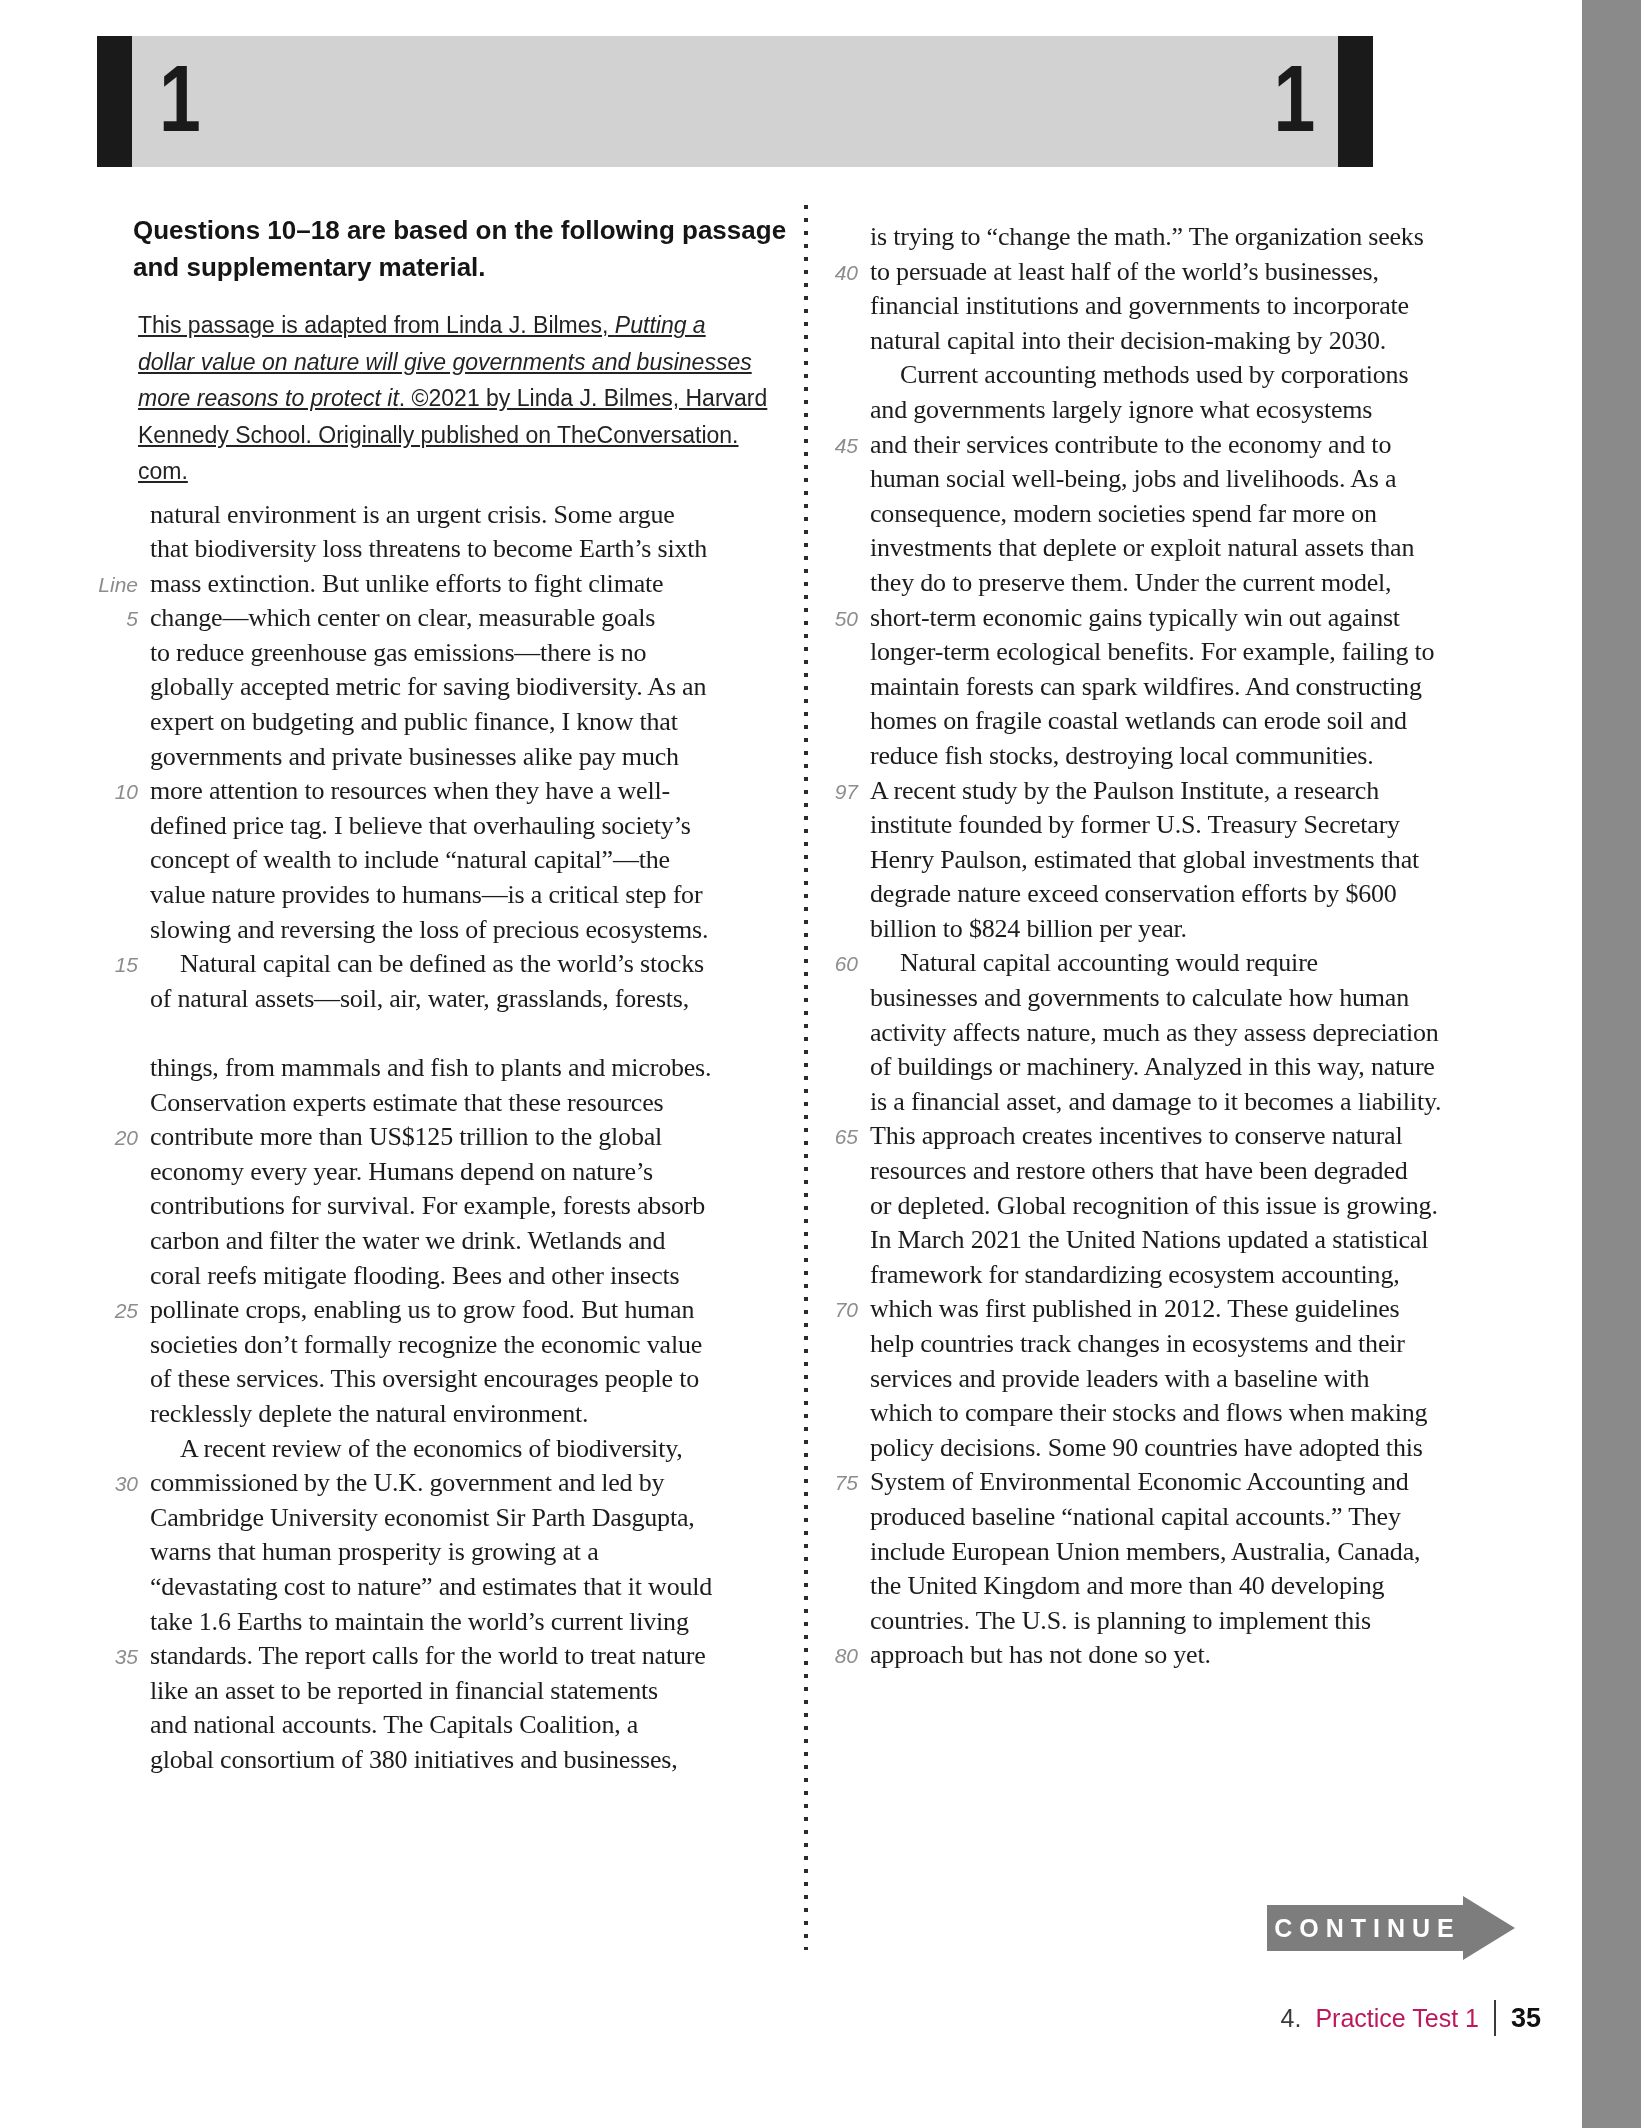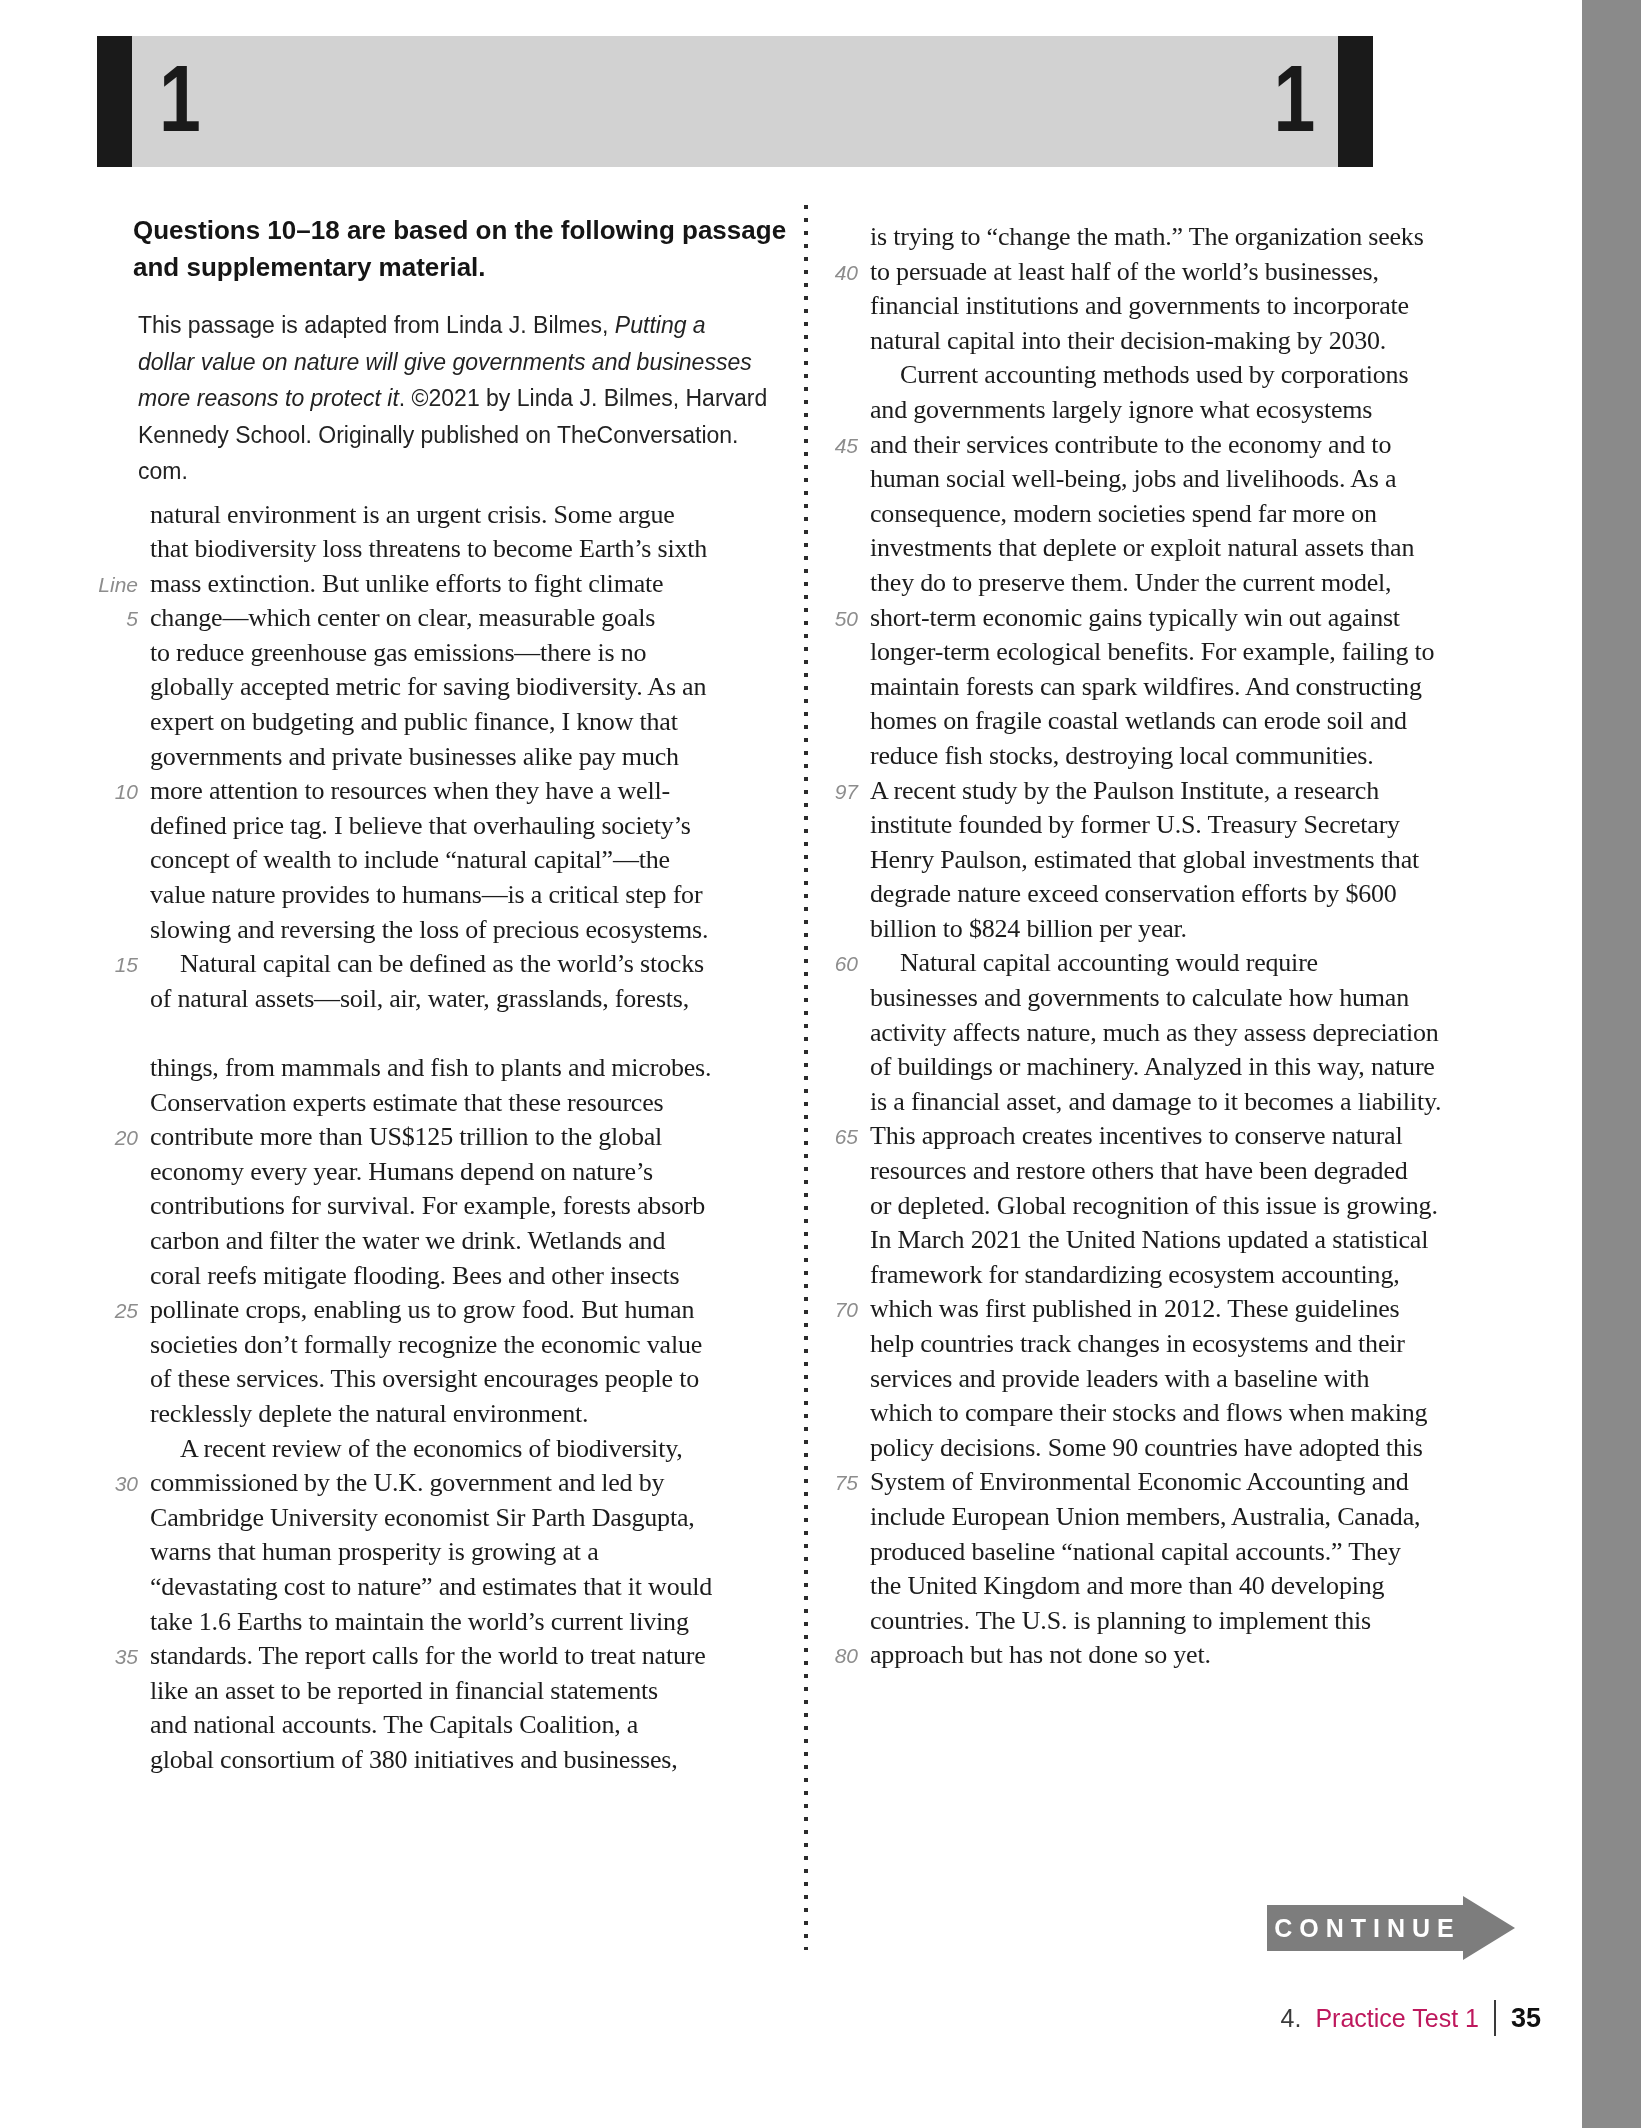--- a/index.html
+++ b/index.html
@@ -22,21 +22,21 @@
   
   .col{position:absolute;top:212px;}
   .col-left{left:70px;width:740px;}
   .col-right{left:790px;width:800px;}
 
   .directions{margin:0 0 0 63px;width:700px;font-family:"Liberation Sans",sans-serif;
               font-weight:bold;font-size:26px;line-height:37px;color:#151515;}
   .directions .dline{display:block;white-space:nowrap;}
 
   .attribution{margin:21px 0 0 68px;width:640px;font-family:"Liberation Sans",sans-serif;
-               font-size:23px;line-height:36.5px;color:#232323;}
+               font-size:23px;line-height:36.5px;color:#232323;text-decoration:underline;}
   .attribution .aline{display:block;white-space:nowrap;}
   .attribution .it{font-style:italic;}
 
   .passage{margin-top:8px;}
   .pline{display:flex;height:34.6px;}
   .lnum{flex:0 0 68px;text-align:right;margin-right:12px;
         font-family:"Liberation Sans",sans-serif;font-style:italic;
         font-size:21px;line-height:35px;color:#8d8d8d;}
   .ltext{font-size:26px;line-height:34.6px;color:#1c1c1c;white-space:nowrap;letter-spacing:-0.2px;}
   .pline.ind .ltext{padding-left:30px;}
@@ -386,25 +386,25 @@
         <div class="pline">
           <span class="lnum"></span>
           <span class="ltext">policy decisions. Some 90 countries have adopted this</span>
         </div>
         <div class="pline">
           <span class="lnum">75</span>
           <span class="ltext">System of Environmental Economic Accounting and</span>
         </div>
         <div class="pline">
           <span class="lnum"></span>
+          <span class="ltext">produced baseline “national capital accounts.” They</span>
+        </div>
+        <div class="pline">
+          <span class="lnum"></span>
           <span class="ltext">include European Union members, Australia, Canada,</span>
-        </div>
-        <div class="pline">
-          <span class="lnum"></span>
-          <span class="ltext">produced baseline “national capital accounts.” They</span>
         </div>
         <div class="pline">
           <span class="lnum"></span>
           <span class="ltext">the United Kingdom and more than 40 developing</span>
         </div>
         <div class="pline">
           <span class="lnum"></span>
           <span class="ltext">countries. The U.S. is planning to implement this</span>
         </div>
         <div class="pline">

